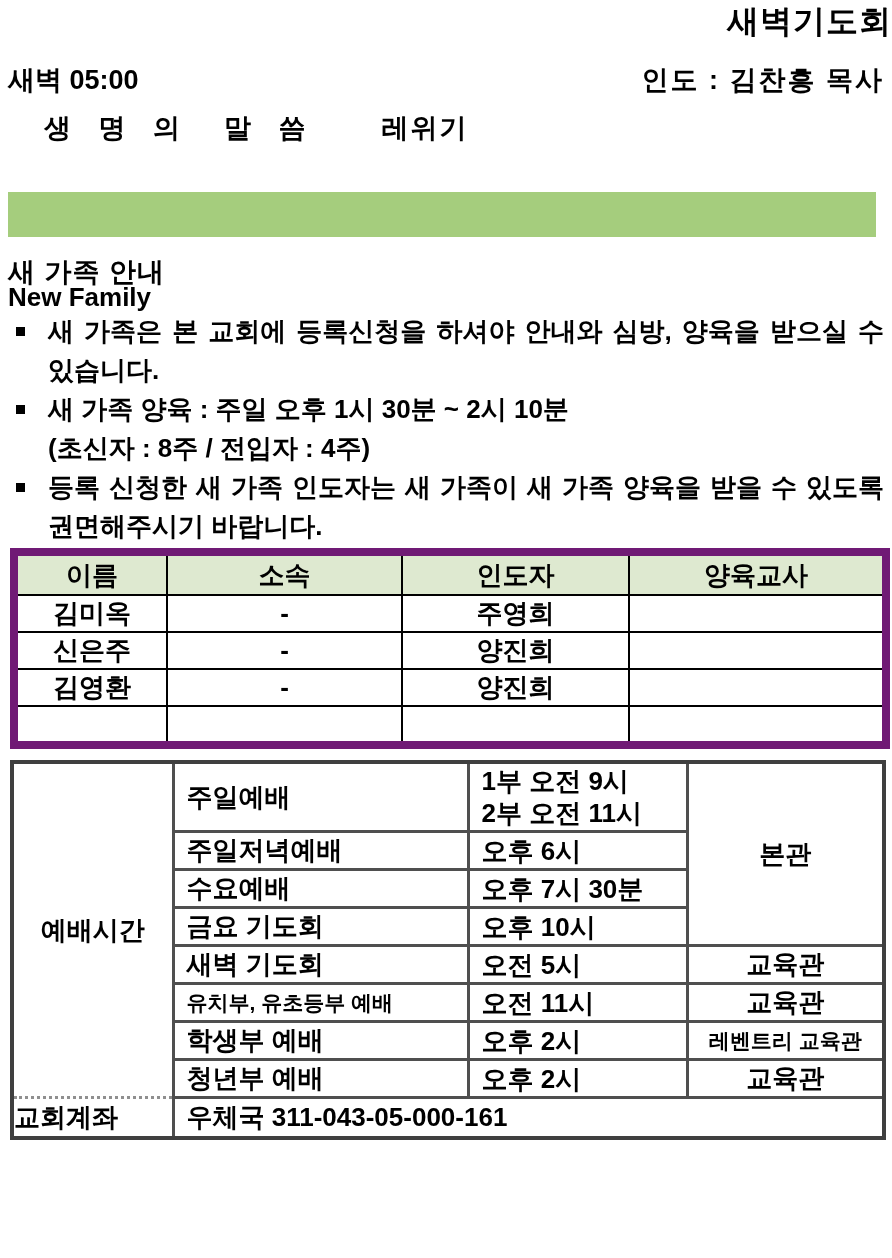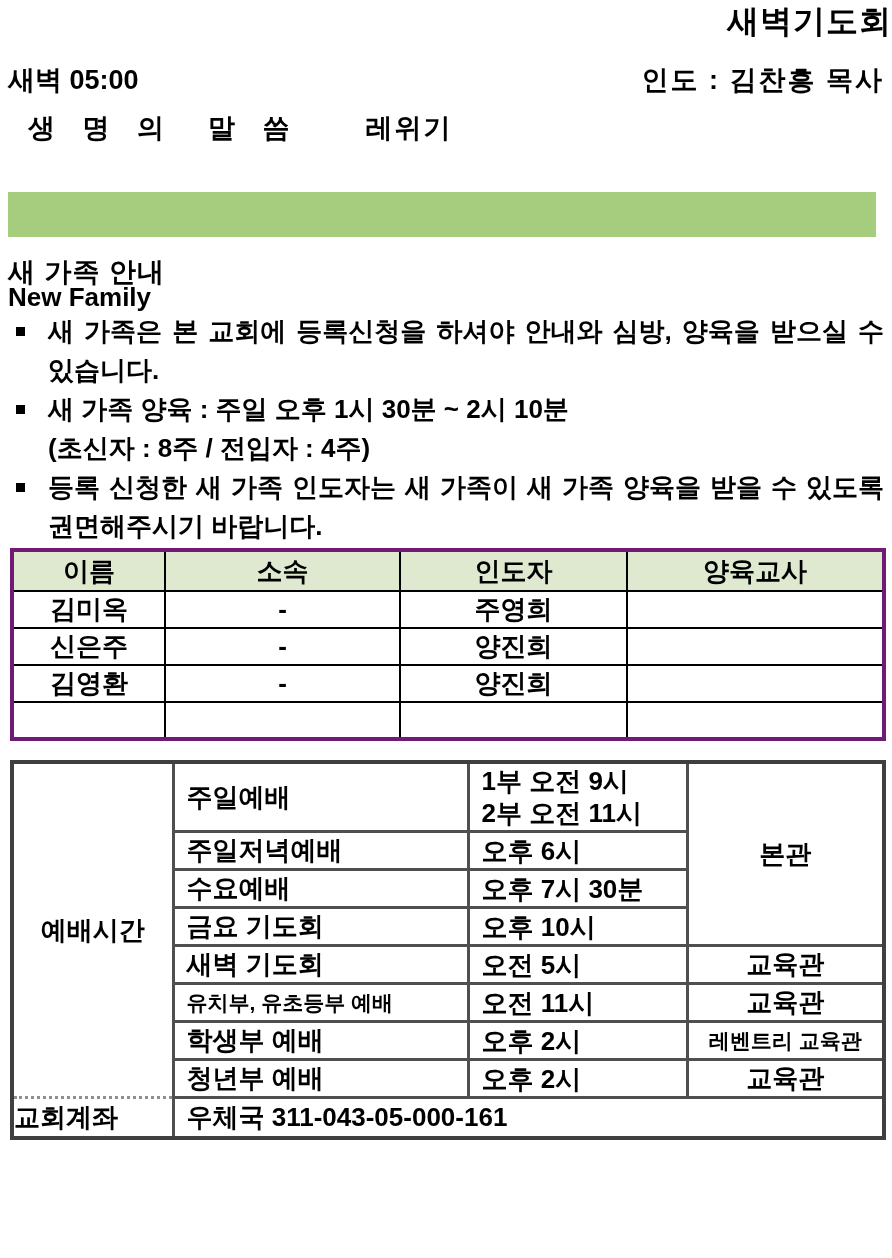--- a/index.html
+++ b/index.html
@@ -8,42 +8,42 @@
        font-weight:bold;color:#000;}
   .page{position:relative;width:892px;height:1258px;background:#fff;}
 
   .title{position:absolute;top:0;left:0;width:100%;text-align:right;
          font-size:32px;letter-spacing:1px;}
   .info-row{position:absolute;top:62px;left:8px;right:8px;
             display:flex;justify-content:space-between;font-size:27px;}
   .leader{letter-spacing:2px;}
   .word-row{position:absolute;top:110px;left:28px;font-size:27px;
             display:flex;align-items:baseline;}
-  .word-part{letter-spacing:10px;}
+  .word-part{letter-spacing:10px;margin-left:16px;}
   .word-part2{margin-left:34px;}
   .word-book{margin-left:66px;letter-spacing:2px;}
 
   .green-bar{position:absolute;top:192px;left:8px;width:868px;height:45px;
              background:#A5CD7D;}
 
   .nf-ko{position:absolute;top:254px;left:8px;font-size:27px;letter-spacing:1px;}
   .nf-en{position:absolute;top:282px;left:8px;font-size:26px;}
 
   .bullets{position:absolute;top:312px;left:8px;width:876px;margin:0;padding:0;
            list-style:none;}
   .bullets li{position:relative;padding-left:40px;font-size:26px;line-height:39px;
               text-align:justify;white-space:pre-line;word-break:normal;}
   .bullets li::before{content:"";position:absolute;left:8px;top:15px;
                       width:9px;height:9px;background:#000;}
 
   table{border-collapse:collapse;table-layout:fixed;}
   td,th{padding:0;font-weight:bold;vertical-align:middle;overflow:hidden;}
 
   .t1{position:absolute;top:548px;left:10px;width:872px;
-      border:4px solid #701a75;font-size:26px;}
+      border:8px solid #701a75;font-size:26px;}
   .t1 th,.t1 td{border:2px solid #000;text-align:center;}
   .t1 th{background:#DEE9D0;height:38px;}
   .t1 td{height:33px;}
   .t1 .empty-row td{height:34px;}
 
   .t2{position:absolute;top:760px;left:10px;width:872px;
       border:4px solid #3F3F3F;font-size:26px;}
   .t2 td{border:3px solid #4F4F4F;}
   .t2 .rowhead{text-align:center;border-bottom:0 none;}
   .t2 .name{text-align:left;padding-left:12px;height:33px;}

